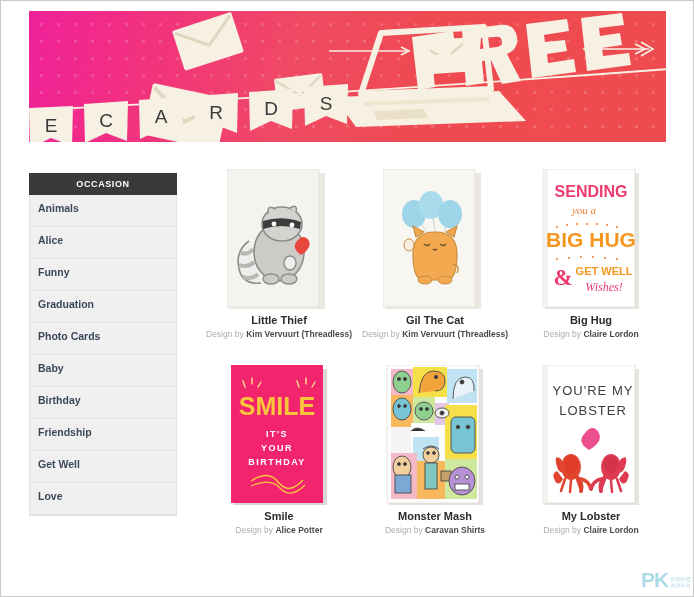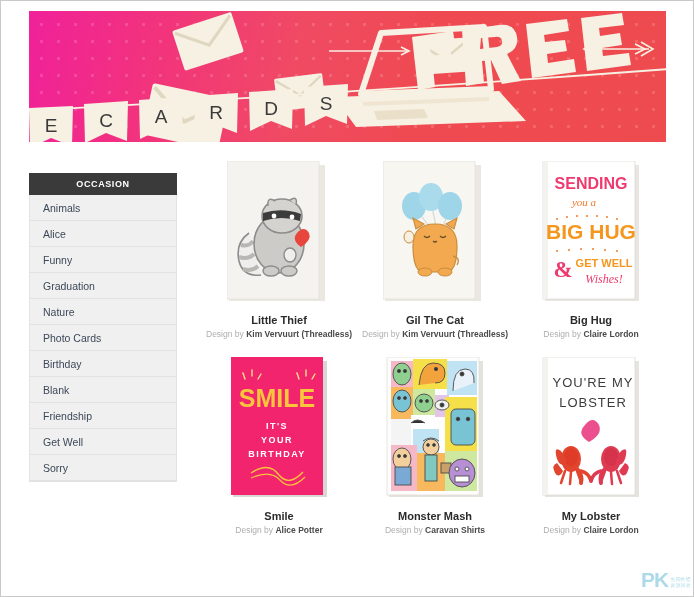--- a/index.html
+++ b/index.html
@@ -46,51 +46,52 @@
     background: #3a3a3a;
     color: #ffffff;
     font-size: 9px;
     font-weight: bold;
     letter-spacing: 0.6px;
     text-align: center;
     line-height: 22px;
   }
   .sidebar-list { border-bottom: 1px solid #e2e2e2; }
   .sidebar-item {
-    height: 26px;
+    height: 32px;
     line-height: 26px;
-    padding-left: 13px;
+    padding-left: 8px;
     font-size: 10.5px;
     color: #3c4858;
     background: #f0f0f0;
     border-bottom: 1px solid #e2e2e2;
     border-left: 1px solid #e2e2e2;
     border-right: 1px solid #e2e2e2;
     cursor: pointer;
     white-space: nowrap;
+    font-weight: bold;
   }
 
   
   .grid {
     position: absolute;
     left: 200px; top: 160px;
     width: 470px;
   }
   .grid-row { display: flex; }
   .grid-cell {
     width: 156px;
     display: flex;
     flex-direction: column;
     align-items: center;
   }
   .card-thumb-wrap {
     width: 156px;
     height: 150px;
     display: flex;
-    align-items: flex-start;
+    align-items: flex-end;
     justify-content: center;
     cursor: pointer;
   }
   .card-thumb {
     position: relative;
     width: 104px;
     height: 142px;
   }
   .card-thumb svg { display: block; width: 104px; height: 142px; }
   .card-title {
@@ -231,27 +232,26 @@
 
   </div>
 
   <div class="sidebar">
     <div class="sidebar-header">OCCASION</div>
     <div class="sidebar-list" id="sidebar-list">
         <div class="sidebar-item"><span>Animals</span></div>
         <div class="sidebar-item"><span>Alice</span></div>
         <div class="sidebar-item"><span>Funny</span></div>
         <div class="sidebar-item"><span>Graduation</span></div>
-        <div class="sidebar-item"><span>Nature</span></div>
         <div class="sidebar-item"><span>Photo Cards</span></div>
+        <div class="sidebar-item"><span>Baby</span></div>
         <div class="sidebar-item"><span>Birthday</span></div>
-        <div class="sidebar-item"><span>Blank</span></div>
         <div class="sidebar-item"><span>Friendship</span></div>
         <div class="sidebar-item"><span>Get Well</span></div>
-        <div class="sidebar-item"><span>Sorry</span></div>
+        <div class="sidebar-item"><span>Love</span></div>
       </div>
   </div>
 
   <div class="grid">
 
     <div class="grid-row">
 
       <div class="grid-cell">
         <div class="card-thumb-wrap">
           <div class="card-thumb">

